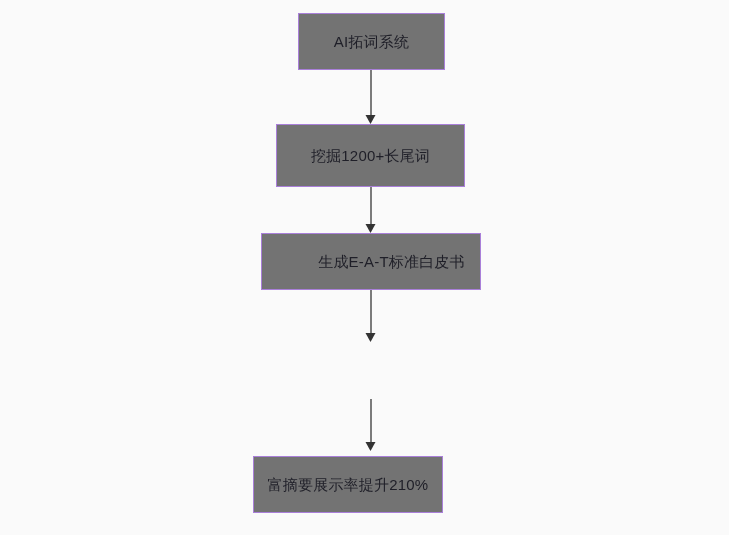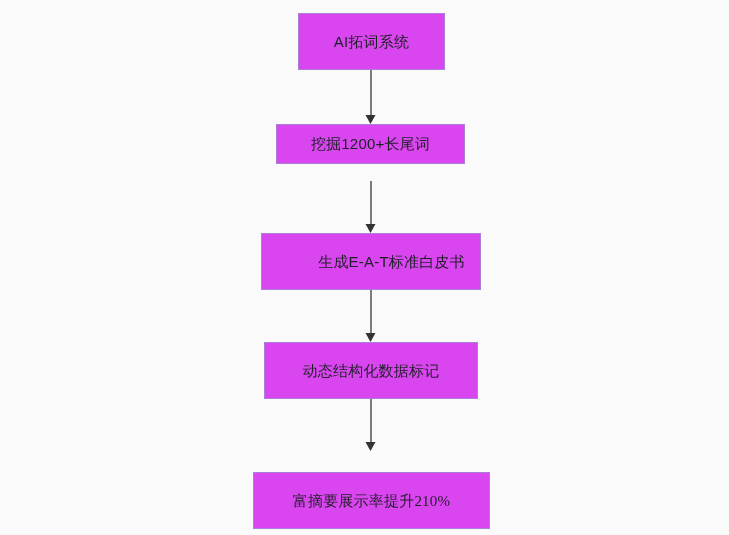--- a/index.html
+++ b/index.html
@@ -14,21 +14,21 @@
     overflow: hidden;
   }
   #flowchart {
     position: relative;
     width: 729px;
     height: 535px;
   }
   .node {
     position: absolute;
     box-sizing: border-box;
-    background: #d946ef;
+    background: #737373;
     border: 1.5px solid #a97fd9;
     color: #1f1f28;
     font-size: 15px;
     line-height: 1.2;
     display: flex;
     align-items: center;
     justify-content: center;
     text-align: center;
     letter-spacing: 0.2px;
     white-space: nowrap;
@@ -77,26 +77,23 @@
     <div class="edge-head" style="top: 43px;"></div>
   </div>
   <div class="edge" style="left: 371px; top: 399px; height: 52px;">
     <div class="edge-line" style="height: 43px;"></div>
     <div class="edge-head" style="top: 43px;"></div>
   </div>
 
   <div class="node" style="left: 298px; top: 13px; width: 147px; height: 57px;">
     <span class="node-label">AI拓词系统</span>
   </div>
-  <div class="node" style="left: 276px; top: 124px; width: 189px; height: 40px; text-align: right;">
+  <div class="node" style="left: 276px; top: 124px; width: 189px; height: 63px; text-align: right;">
     <span class="node-label">挖掘1200+长尾词</span>
   </div>
   <div class="node" style="left: 261px; top: 233px; width: 220px; height: 57px; padding-left: 41px;">
     <span class="node-label">生成E-A-T标准白皮书</span>
   </div>
-  <div class="node" style="left: 264px; top: 342px; width: 214px; height: 57px;">
-    <span class="node-label">动态结构化数据标记</span>
-  </div>
-  <div class="node" style="left: 253px; top: 472px; width: 237px; height: 57px; font-family: Liberation Serif, serif;">
+  <div class="node" style="left: 253px; top: 456px; width: 190px; height: 57px;">
     <span class="node-label">富摘要展示率提升210%</span>
   </div>
 
 </div>
 
 </body></html>

